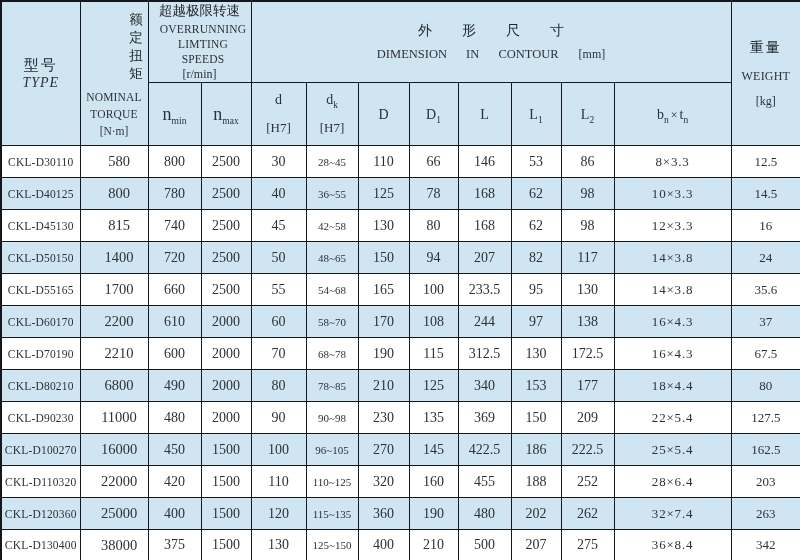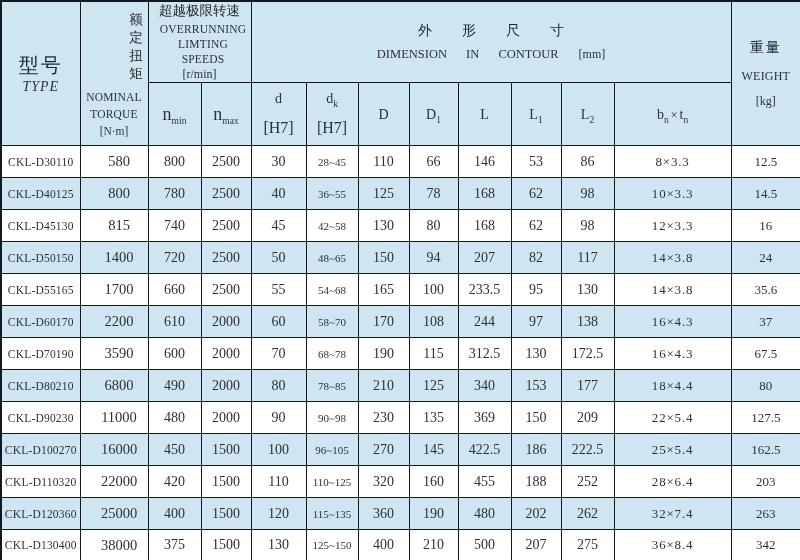--- a/index.html
+++ b/index.html
@@ -29,21 +29,21 @@
   thead tr.h1 { height: 72px; }
   thead tr.h2 { height: 63px; }
   tbody tr { height: 32px; background: #ffffff; }
   tbody tr.alt { background: #cfe5f2; }
 
   .cn  { font-size: 14px; color: #1f2428; }
   .en  { font-size: 12.5px; letter-spacing: 0.3px; font-style: italic; }
   .ensm{ font-size: 11.5px; letter-spacing: 0.2px; }
   .unit{ font-size: 11.5px; }
 
-  .th-type .cn { font-size: 20px; letter-spacing: 2px; }
+  .th-type .cn { font-size: 15px; letter-spacing: 2px; }
   .th-type .en { font-size: 14px; letter-spacing: 1px; }
 
   .th-torque .cn { margin-bottom: 8px; font-size: 13.5px; padding-left: 44px; }
   .th-torque .ensm { margin-bottom: 5px; }
   .th-torque .unit { margin-top: 4px; }
 
   .th-speeds .cn { margin-bottom: 2px; font-size: 13.5px; }
   .th-speeds .ensm { line-height: 15px; padding-left: 7px; }
   .th-speeds .unit { font-size: 12px; text-align: center; }
 
@@ -57,21 +57,21 @@
   .th-dim .dim-en { font-size: 12.5px; word-spacing: 16px; }
   .th-dim .dim-unit { margin-left: 20px; font-size: 12px; word-spacing: 0; }
 
   .th-weight .cn { margin-bottom: 12px; font-size: 14px; letter-spacing: 2px; }
   .th-weight .ensm { margin-bottom: 10px; font-size: 12px; }
   .th-weight .unit { font-size: 12px; }
 
   .nbase { font-size: 18px; }
   sub { font-size: 9.5px; line-height: 0; }
   .sub-letter { font-size: 14px; }
-  .sub-unit { font-size: 16px; margin-top: 12px; }
+  .sub-unit { font-size: 13px; margin-top: 12px; }
   .times { font-size: 12px; padding: 0 2px; }
 
   td { font-size: 14px; }
   td.c0 { font-size: 11.5px; letter-spacing: 0.2px; }
   td.c1 { font-size: 14.5px; padding-left: 10px; }
   td.c5 { font-size: 11px; }
   td.c11 { font-size: 13px; letter-spacing: 0.8px; }
   td.c12 { font-size: 13px; }
 </style>
 </head>
@@ -246,21 +246,21 @@
         <td class="c6">170</td>
         <td class="c7">108</td>
         <td class="c8">244</td>
         <td class="c9">97</td>
         <td class="c10">138</td>
         <td class="c11">16×4.3</td>
         <td class="c12">37</td>
       </tr>
       <tr>
         <td class="c0">CKL-D70190</td>
-        <td class="c1">3590</td>
+        <td class="c1">2210</td>
         <td class="c2">600</td>
         <td class="c3">2000</td>
         <td class="c4">70</td>
         <td class="c5">68~78</td>
         <td class="c6">190</td>
         <td class="c7">115</td>
         <td class="c8">312.5</td>
         <td class="c9">130</td>
         <td class="c10">172.5</td>
         <td class="c11">16×4.3</td>

